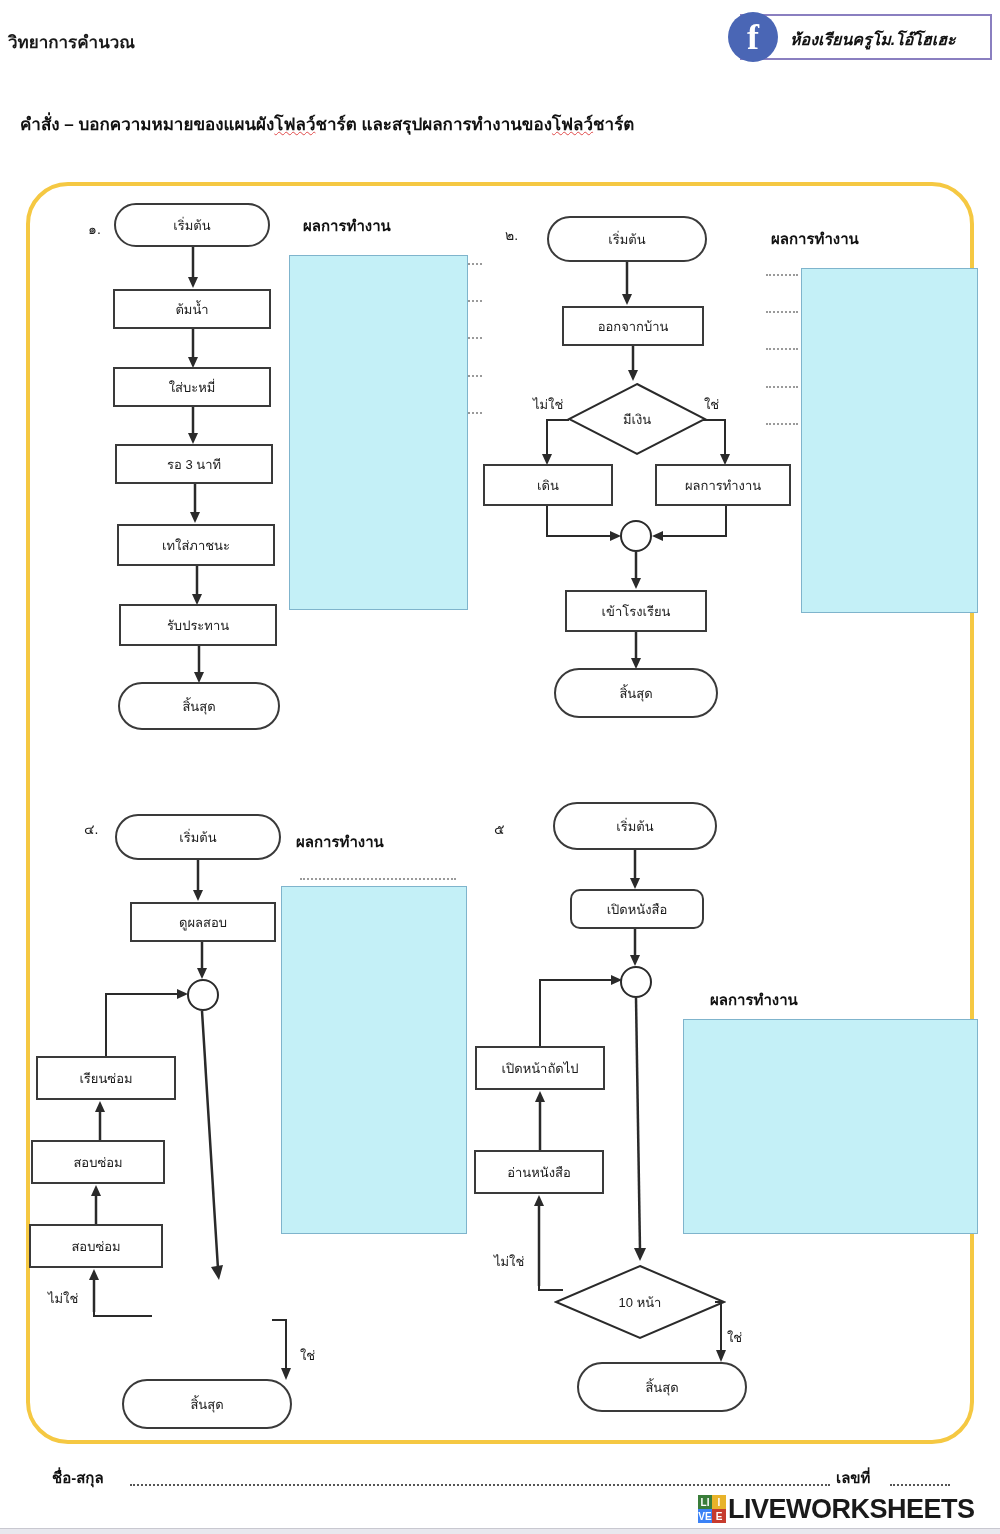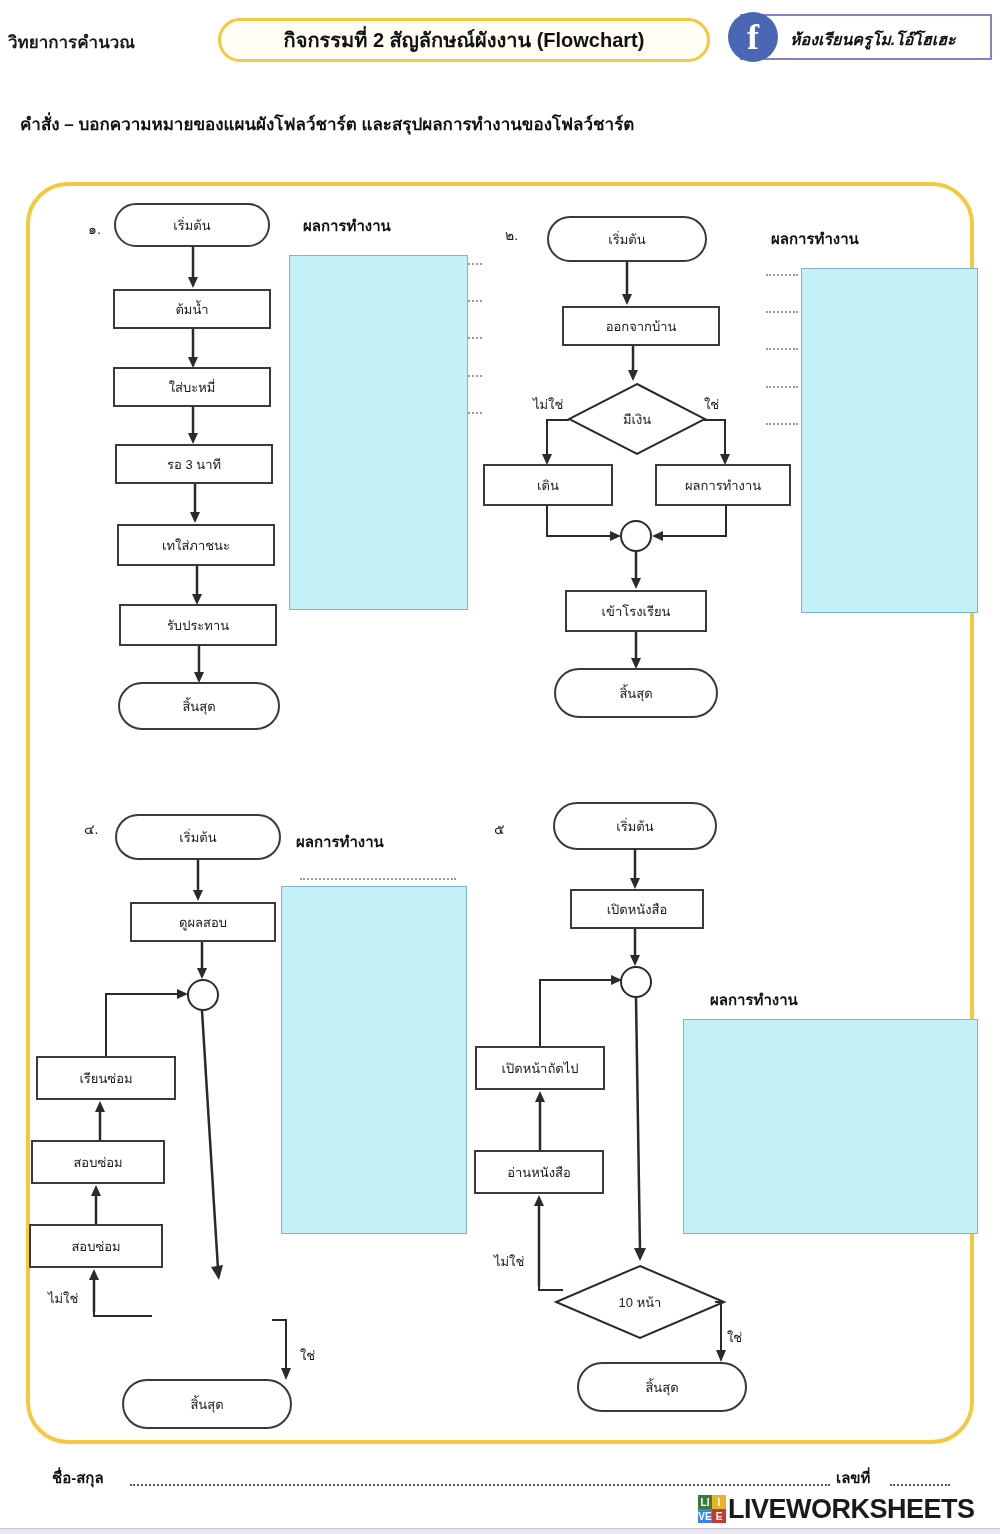--- a/index.html
+++ b/index.html
@@ -89,20 +89,21 @@
   .instruction {
     position: absolute;
     left: 20px;
     top: 110px;
     font-size: 17px;
     font-weight: 700;
     color: #111;
     white-space: nowrap;
   }
   .squiggle {
+    text-decoration: underline;
     text-decoration-style: wavy;
     text-decoration-color: #e04a4a;
     text-decoration-thickness: 1px;
   }
 
   
   .frame {
     position: absolute;
     left: 26px;
     top: 182px;
@@ -258,23 +259,20 @@
     border-top: 1px solid #c8c8d0;
   }
 </style>
 </head>
 <body>
 
 <div id="page">
 
   <div class="hdr-subject">วิทยาการคำนวณ</div>
 
-  <div class="hdr-banner">
-    <span>กิจกรรมที่ 2 สัญลักษณ์ผังงาน (Flowchart)</span>
-  </div>
 
   <div class="fb-box"></div>
   <div class="fb-icon">f</div>
   <div class="fb-label">ห้องเรียนครูโม.โอ๊โฮเฮะ</div>
 
   <div class="instruction">
     <span>คำสั่ง – บอกความหมายของแผนผัง</span><span class="squiggle">โฟลว์</span><span>ชาร์ต และสรุปผลการทำงานของ</span><span class="squiggle">โฟลว์</span><span>ชาร์ต</span>
   </div>
 
   <div class="frame"></div>
@@ -335,21 +333,21 @@
 
   <div class="fc-num" style="left:505px; top:224px;">๒.</div>
 
   <div class="node term" style="left:547px; top:216px; width:160px; height:46px;">เริ่มต้น</div>
   <div class="conn" style="left:619px; top:262px;">
     <svg width="16" height="44">
         <line x1="8" y1="0" x2="8" y2="34" stroke="#2a2a2a" stroke-width="2.5"></line>
         <polygon points="8,43 3,32 13,32" fill="#2a2a2a"></polygon>
       </svg>
   </div>
-  <div class="node proc" style="left:562px; top:306px; width:158px; height:40px;text-align:right;">ออกจากบ้าน</div>
+  <div class="node proc" style="left:562px; top:306px; width:142px; height:40px;text-align:right;">ออกจากบ้าน</div>
   <div class="conn" style="left:625px; top:346px;">
     <svg width="16" height="36">
         <line x1="8" y1="0" x2="8" y2="26" stroke="#2a2a2a" stroke-width="2.5"></line>
         <polygon points="8,35 3,24 13,24" fill="#2a2a2a"></polygon>
       </svg>
   </div>
 
   <div class="dia-wrap" style="left:567px; top:382px; width:140px; height:74px;">
     <svg width="140" height="74">
         <polygon points="70,2 138,37 70,72 2,37" fill="#ffffff" stroke="#2a2a2a" stroke-width="2"></polygon>
@@ -490,21 +488,21 @@
 
   <div class="fc-num" style="left:494px; top:818px;">๕</div>
 
   <div class="node term" style="left:553px; top:802px; width:164px; height:48px;">เริ่มต้น</div>
   <div class="conn" style="left:627px; top:850px;">
     <svg width="16" height="40">
         <line x1="8" y1="0" x2="8" y2="30" stroke="#2a2a2a" stroke-width="2.5"></line>
         <polygon points="8,39 3,28 13,28" fill="#2a2a2a"></polygon>
       </svg>
   </div>
-  <div class="node proc" style="left:570px; top:889px; width:134px; height:40px;">เปิดหนังสือ</div>
+  <div class="node proc" style="left:570px; top:889px; width:134px; height:40px;border-radius:10px;">เปิดหนังสือ</div>
   <div class="conn" style="left:627px; top:929px;">
     <svg width="16" height="38">
         <line x1="8" y1="0" x2="8" y2="28" stroke="#2a2a2a" stroke-width="2.5"></line>
         <polygon points="8,37 3,26 13,26" fill="#2a2a2a"></polygon>
       </svg>
   </div>
 
   <div class="node circ" style="left:620px; top:966px; width:32px; height:32px;"></div>
 
   <div class="conn" style="left:534px; top:972px;">

